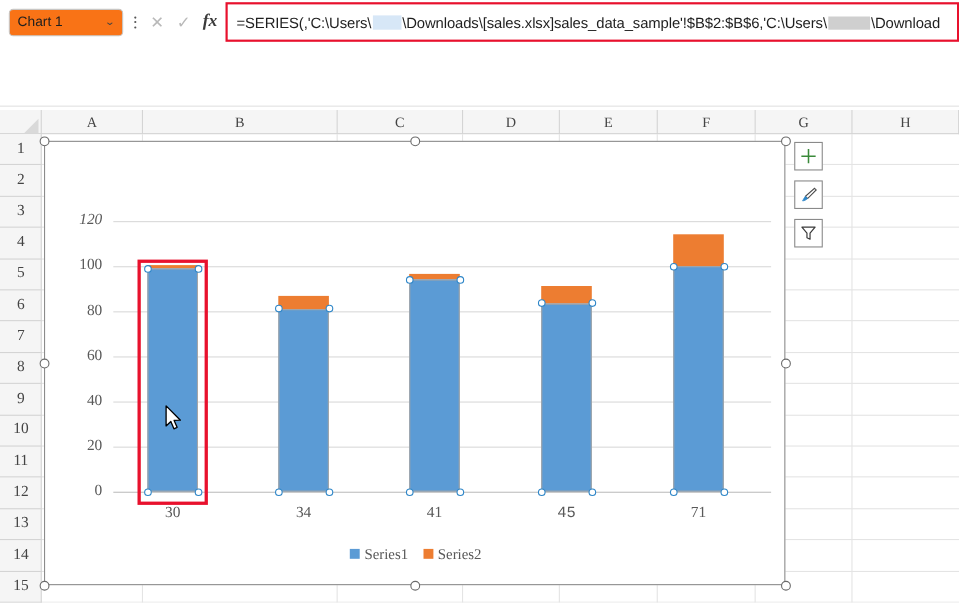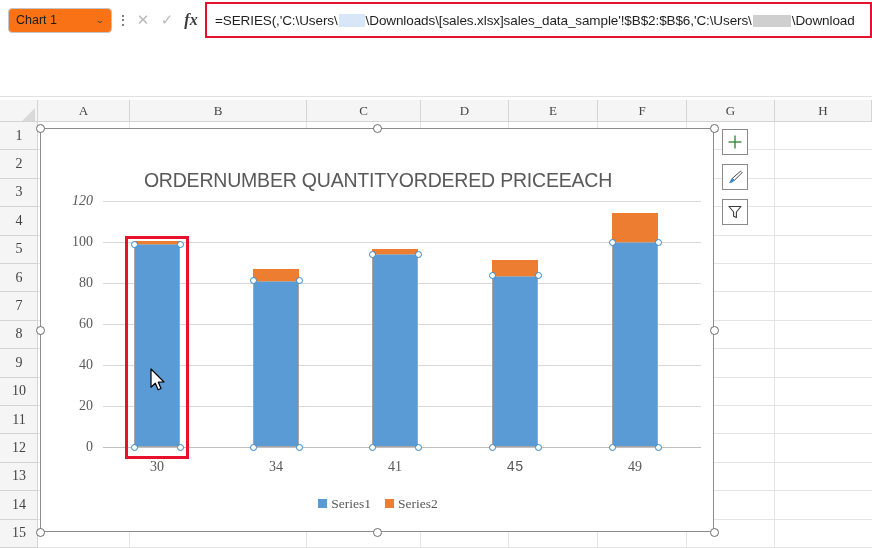--- a/index.html
+++ b/index.html
@@ -289,21 +289,20 @@
       <div class="rh" style="top: 369.2px; height: 28.4px;">
         <span>14</span>
       </div>
       <div class="rh" style="top: 397.6px; height: 28.4px;">
         <span>15</span>
       </div>
     </div>
 </div>
 
 <div id="chart-object">
-  <div id="chart-title">ORDERNUMBER QUANTITYORDERED PRICEEACH</div>
   <div id="plot">
       <div class="baseline" style="left: 62px; width: 598px; top: 318px;"></div>
       <div class="ylabel" style="top: 318px; right: 620px;">0</div>
       <div class="gridline" style="left: 62px; width: 598px; top: 277px;"></div>
       <div class="ylabel" style="top: 277px; right: 620px;">20</div>
       <div class="gridline" style="left: 62px; width: 598px; top: 236px;"></div>
       <div class="ylabel" style="top: 236px; right: 620px;">40</div>
       <div class="gridline" style="left: 62px; width: 598px; top: 195px;"></div>
       <div class="ylabel" style="top: 195px; right: 620px;">60</div>
       <div class="gridline" style="left: 62px; width: 598px; top: 154px;"></div>
@@ -339,21 +338,21 @@
       <div class="pt-handle" style="left: 493.5px; top: 143.325px;"></div>
       <div class="pt-handle" style="left: 447.5px; top: 314.5px;"></div>
       <div class="pt-handle" style="left: 493.5px; top: 314.5px;"></div>
       <div class="xlabel" style="left: 474px; top: 330px; font-family: Liberation Mono, monospace;">45</div>
       <div class="bar-orange" style="left: 571px; width: 46px; top: 84.3px; height: 28.7px; background: rgb(237, 125, 49);"></div>
       <div class="bar-blue" style="left: 571px; width: 46px; top: 113px; height: 205px; background: rgb(91, 155, 213);"></div>
       <div class="pt-handle" style="left: 567.5px; top: 109.5px;"></div>
       <div class="pt-handle" style="left: 613.5px; top: 109.5px;"></div>
       <div class="pt-handle" style="left: 567.5px; top: 314.5px;"></div>
       <div class="pt-handle" style="left: 613.5px; top: 314.5px;"></div>
-      <div class="xlabel" style="left: 594px; top: 330px;">49</div>
+      <div class="xlabel" style="left: 594px; top: 330px;">71</div>
     </div>
   <div id="legend" style="top: 367px;"><span class="lg"><span class="sw" style="background: rgb(91, 155, 213);"></span><span>Series1</span></span><span class="lg"><span class="sw" style="background: rgb(237, 125, 49);"></span><span>Series2</span></span></div>
 <div id="bar-highlight" style="left: 84px; top: 106.975px; width: 64px; height: 223.025px; border-color: rgb(232, 17, 45);"></div>
     <div class="sel-handle" style="left: -5px; top: -5px;"></div>
     <div class="sel-handle" style="left: 332px; top: -5px;"></div>
     <div class="sel-handle" style="left: 669px; top: -5px;"></div>
     <div class="sel-handle" style="left: -5px; top: 197px;"></div>
     <div class="sel-handle" style="left: 669px; top: 197px;"></div>
     <div class="sel-handle" style="left: -5px; top: 399px;"></div>
     <div class="sel-handle" style="left: 332px; top: 399px;"></div>

